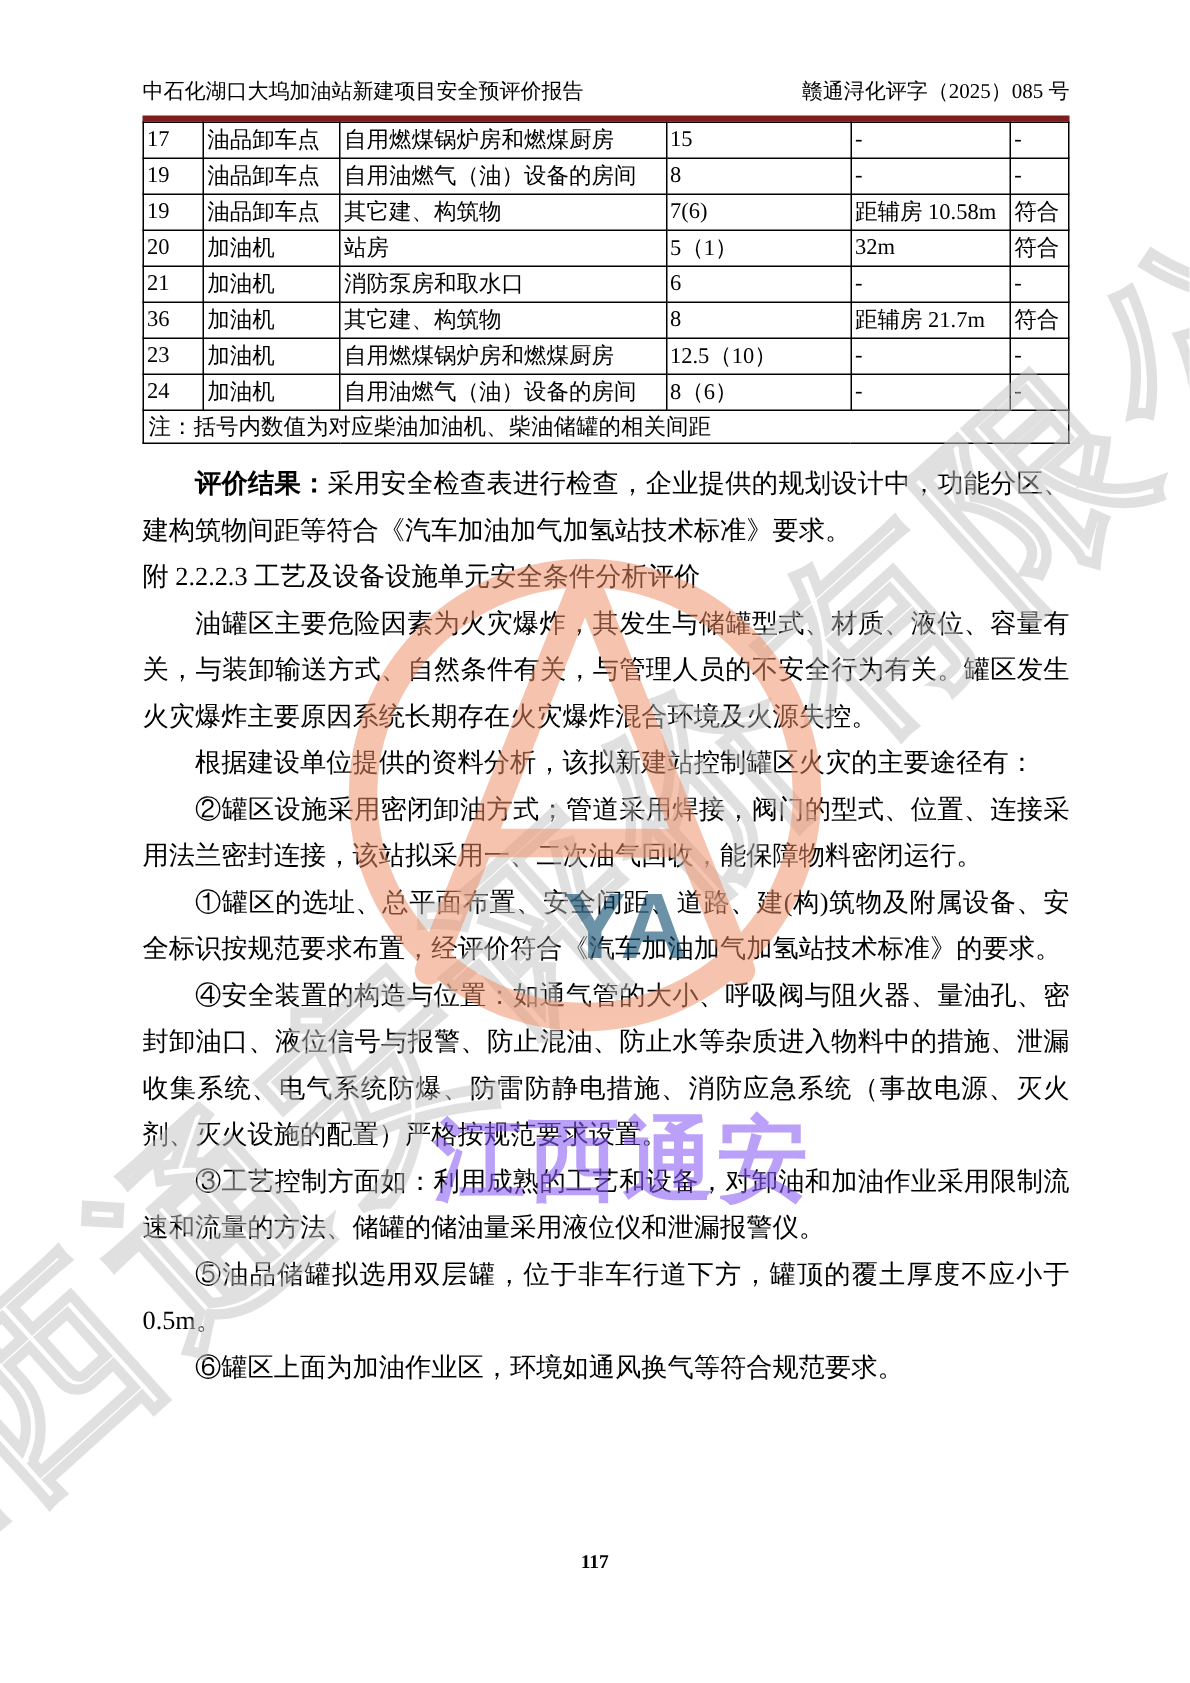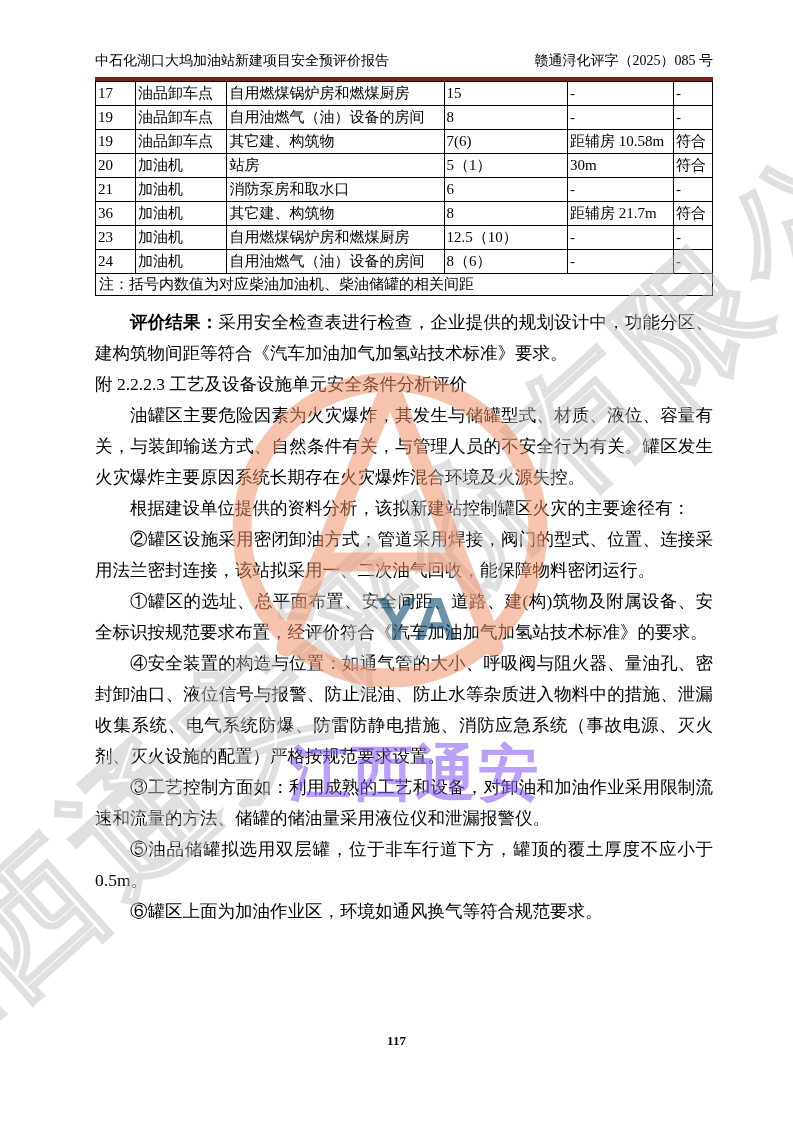--- a/index.html
+++ b/index.html
@@ -152,21 +152,21 @@
         <td>其它建、构筑物</td>
         <td>7(6)</td>
         <td>距辅房 10.58m</td>
         <td>符合</td>
       </tr>
       <tr>
         <td>20</td>
         <td>加油机</td>
         <td>站房</td>
         <td>5（1）</td>
-        <td>30m</td>
+        <td>32m</td>
         <td>符合</td>
       </tr>
       <tr>
         <td>21</td>
         <td>加油机</td>
         <td>消防泵房和取水口</td>
         <td>6</td>
         <td>-</td>
         <td>-</td>
       </tr>

